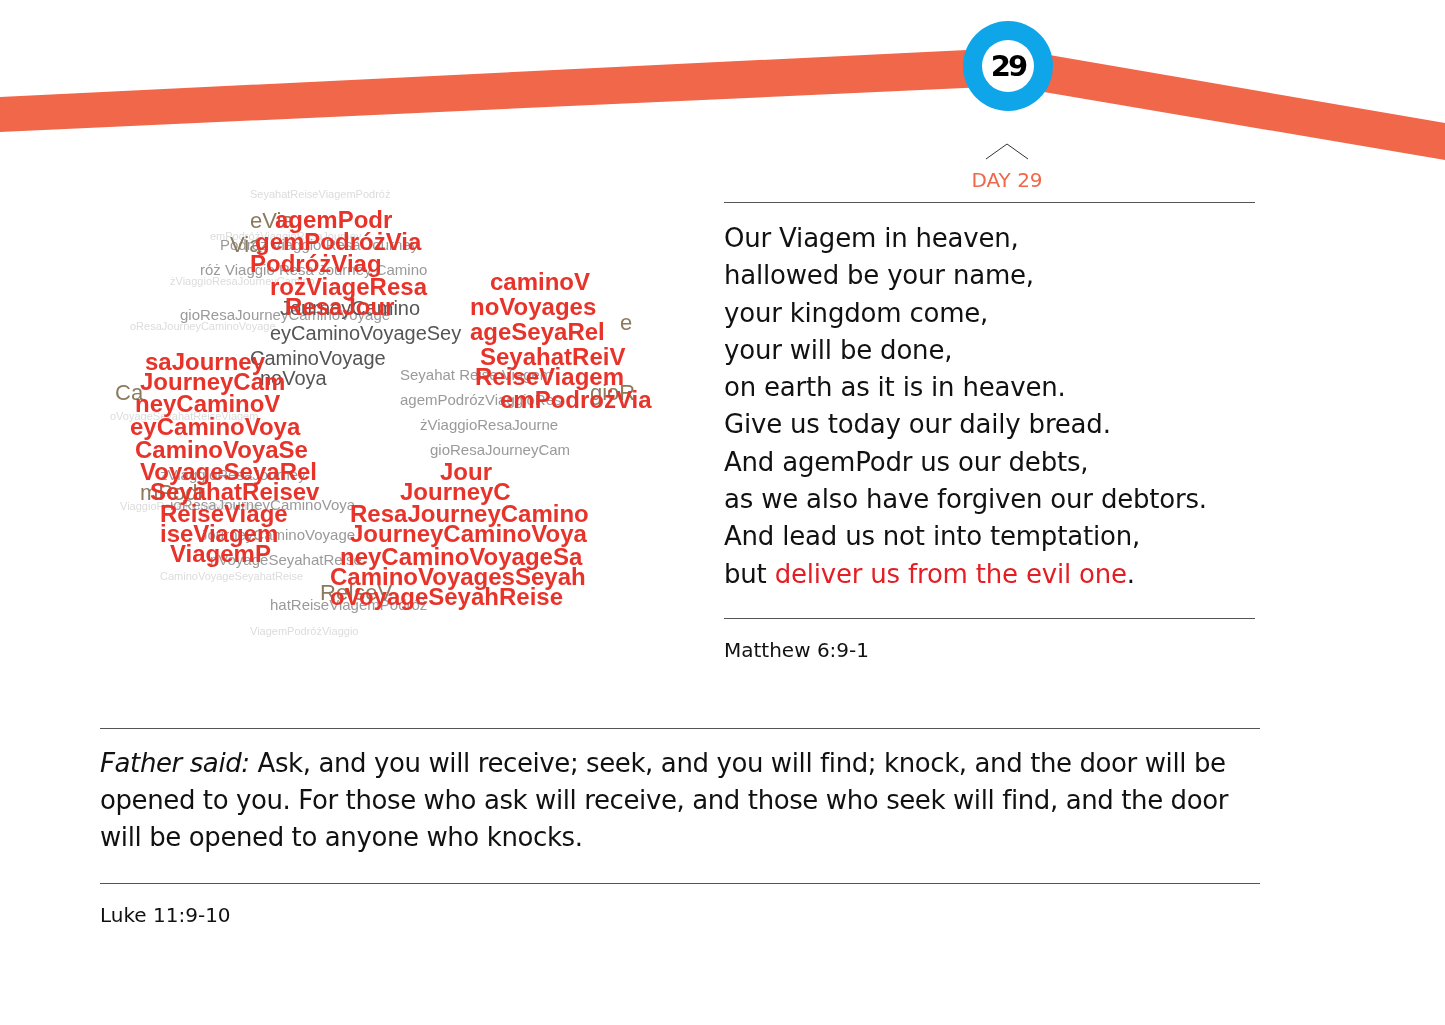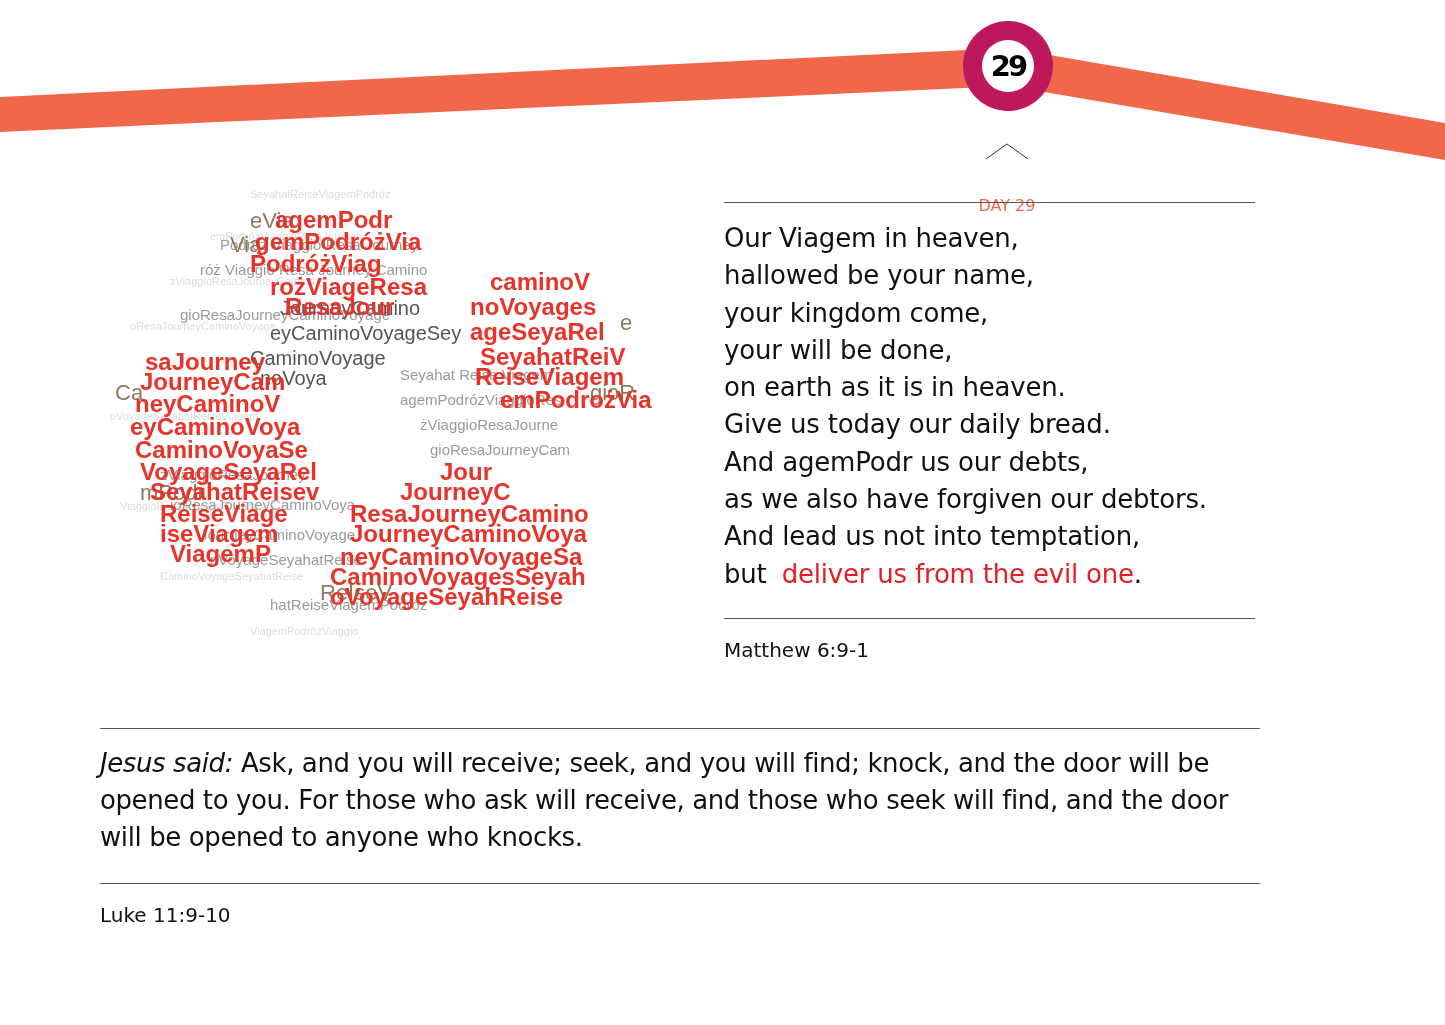--- a/index.html
+++ b/index.html
@@ -3,39 +3,39 @@
   <meta charset="utf-8">
   <style>
     html, body { margin: 0; padding: 0; }
     body {
       width: 1445px; height: 1025px; position: relative; overflow: hidden;
       background: #ffffff; font-family: "DejaVu Sans", sans-serif; color: #111;
     }
     .band { position: absolute; left: 0; top: 0; width: 1445px; height: 200px; }
     .day-badge {
       position: absolute; left: 963px; top: 21px; width: 90px; height: 90px;
-      border-radius: 50%; background: #be185d;
+      border-radius: 50%; background: #0ea5e9;
     }
     .day-badge-inner {
       position: absolute; left: 19px; top: 19px; width: 52px; height: 52px;
       border-radius: 50%; background: #fff; display: flex; align-items: center; justify-content: center;
       font-family: "DejaVu Sans", sans-serif; font-weight: bold; font-size: 29px; letter-spacing: -3px; color: #000;
     }
     .caret { position: absolute; left: 985px; top: 142px; width: 44px; height: 18px; }
     .day-label {
       position: absolute; left: 940px; top: 168px; width: 134px; text-align: center;
-      font-size: 16px; color: #f0674a; font-weight: normal; letter-spacing: 0px; margin-top: 28px;
+      font-size: 20px; color: #f0674a; font-weight: normal; letter-spacing: 0px;
     }
     .rule { position: absolute; height: 1px; background: #555; }
     .prayer {
       position: absolute; left: 724px; top: 220px; font-size: 26px; line-height: 37.3px; color: #111;
       letter-spacing: -0.2px;
     }
     .prayer .line { white-space: nowrap; }
-    .red { color: #e31e24; margin-left: 7px; }
+    .red { color: #e31e24; }
     .ref { position: absolute; font-size: 20px; color: #111; }
     .quote {
       position: absolute; left: 100px; top: 745px; width: 1165px; font-size: 26px; line-height: 37px;
       color: #111; letter-spacing: -0.4px;
     }
     .quote em { font-style: italic; }
     .art { position: absolute; left: 100px; top: 180px; width: 560px; height: 480px; }
   </style>
 </head>
 <body>
@@ -137,16 +137,16 @@
   <div class="line">And agemPodr us our debts,</div>
   <div class="line">as we also have forgiven our debtors.</div>
   <div class="line">And lead us not into temptation,</div>
   <div class="line"><span style="white-space:pre">but </span><span class="red">deliver us from the evil one</span><span>.</span></div>
 </div>
 
 <div class="rule" style="left:724px; top:618px; width:531px;"></div>
 <div class="ref" style="left:724px; top:638px;">Matthew 6:9-1</div>
 
 <div class="rule" style="left:100px; top:728px; width:1160px;"></div>
-<div class="quote"><em>Jesus said:</em><span> Ask, and you will receive; seek, and you will find; knock, and the door will be opened to you. For those who ask will receive, and those who seek will find, and the door will be opened to anyone who knocks.</span></div>
+<div class="quote"><em>Father said:</em><span> Ask, and you will receive; seek, and you will find; knock, and the door will be opened to you. For those who ask will receive, and those who seek will find, and the door will be opened to anyone who knocks.</span></div>
 
 <div class="rule" style="left:100px; top:883px; width:1160px;"></div>
 <div class="ref" style="left:100px; top:903px;">Luke 11:9-10</div>
 
 </body></html>

